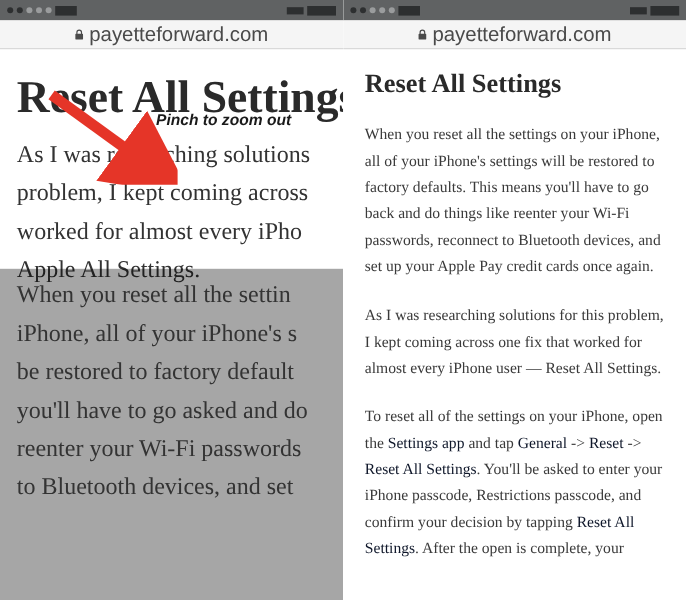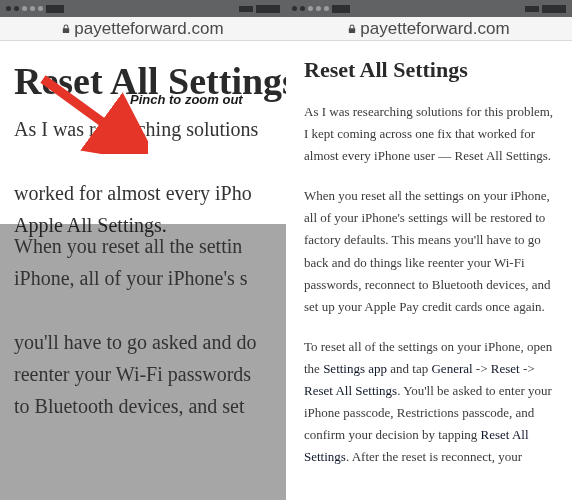--- a/index.html
+++ b/index.html
@@ -143,31 +143,31 @@
           <path fill="#4a4a4a" d="M2 5V3.5a3 3 0 016 0V5h.5a.5.5 0 01.5.5v5a.5.5 0 01-.5.5h-7A.5.5 0 011 10.5v-5A.5.5 0 011.5 5H2zm1.2 0h3.6V3.5a1.8 1.8 0 10-3.6 0V5z"></path>
         </svg>
     </span>
     <span>payetteforward.com</span>
   </div>
 
   <div class="content">
     <h1>Reset All Settings</h1>
     <p>
       <span>As I was researching solutions</span><br>
-      <br>
+      <span>problem, I kept coming across</span><br>
       <span>worked for almost every iPho</span><br>
       <span>Apple All Settings.</span>
     </p>
   </div>
 
   <div class="dim-overlay">
     <p>
       <span>When you reset all the settin</span><br>
       <span>iPhone, all of your iPhone's s</span><br>
-      <br>
+      <span>be restored to factory default</span><br>
       <span>you'll have to go asked and do</span><br>
       <span>reenter your Wi-Fi passwords</span><br>
       <span>to Bluetooth devices, and set</span>
     </p>
   </div>
 
   <div class="arrow-wrap">
     <svg width="110" height="80" viewBox="0 0 110 80">
       <defs>
         <marker id="ah" markerWidth="8" markerHeight="8" refX="2" refY="4" orient="auto">
@@ -199,19 +199,19 @@
     <span class="lock-icon">
       <svg viewBox="0 0 10 12">
           <path fill="#4a4a4a" d="M2 5V3.5a3 3 0 016 0V5h.5a.5.5 0 01.5.5v5a.5.5 0 01-.5.5h-7A.5.5 0 011 10.5v-5A.5.5 0 011.5 5H2zm1.2 0h3.6V3.5a1.8 1.8 0 10-3.6 0V5z"></path>
         </svg>
     </span>
     <span>payetteforward.com</span>
   </div>
 
   <div class="content">
     <h1>Reset All Settings</h1>
+    <p>When you reset all the settings on your iPhone, all of your iPhone's settings will be restored to factory defaults. This means you'll have to go back and do things like reenter your Wi-Fi passwords, reconnect to Bluetooth devices, and set up your Apple Pay credit cards once again.</p>
     <p>As I was researching solutions for this problem, I kept coming across one fix that worked for almost every iPhone user — Reset All Settings.</p>
-    <p>When you reset all the settings on your iPhone, all of your iPhone's settings will be restored to factory defaults. This means you'll have to go back and do things like reenter your Wi-Fi passwords, reconnect to Bluetooth devices, and set up your Apple Pay credit cards once again.</p>
     <p>
-      <span>To reset all of the settings on your iPhone, open the </span><b>Settings app</b><span> and tap </span><b>General</b><span> -&gt; </span><b>Reset</b><span> -&gt; </span><b>Reset All Settings</b><span>. You'll be asked to enter your iPhone passcode, Restrictions passcode, and confirm your decision by tapping </span><b>Reset All Settings</b><span>. After the reset is reconnect, your</span>
+      <span>To reset all of the settings on your iPhone, open the </span><b>Settings app</b><span> and tap </span><b>General</b><span> -&gt; </span><b>Reset</b><span> -&gt; </span><b>Reset All Settings</b><span>. You'll be asked to enter your iPhone passcode, Restrictions passcode, and confirm your decision by tapping </span><b>Reset All Settings</b><span>. After the open is complete, your</span>
     </p>
   </div>
 </div>
 
 </body></html>

